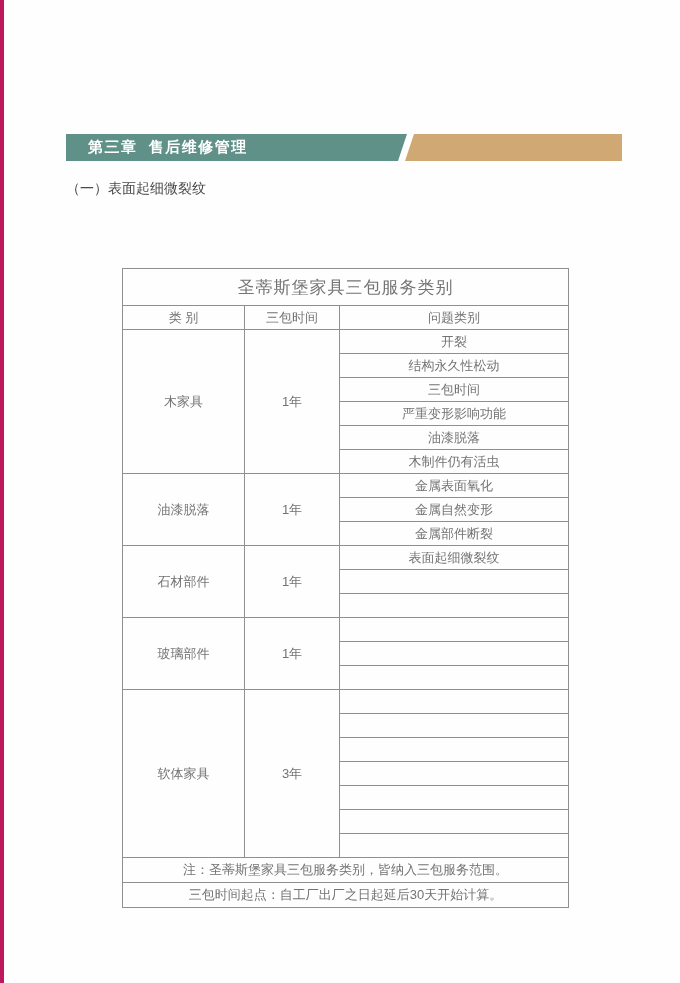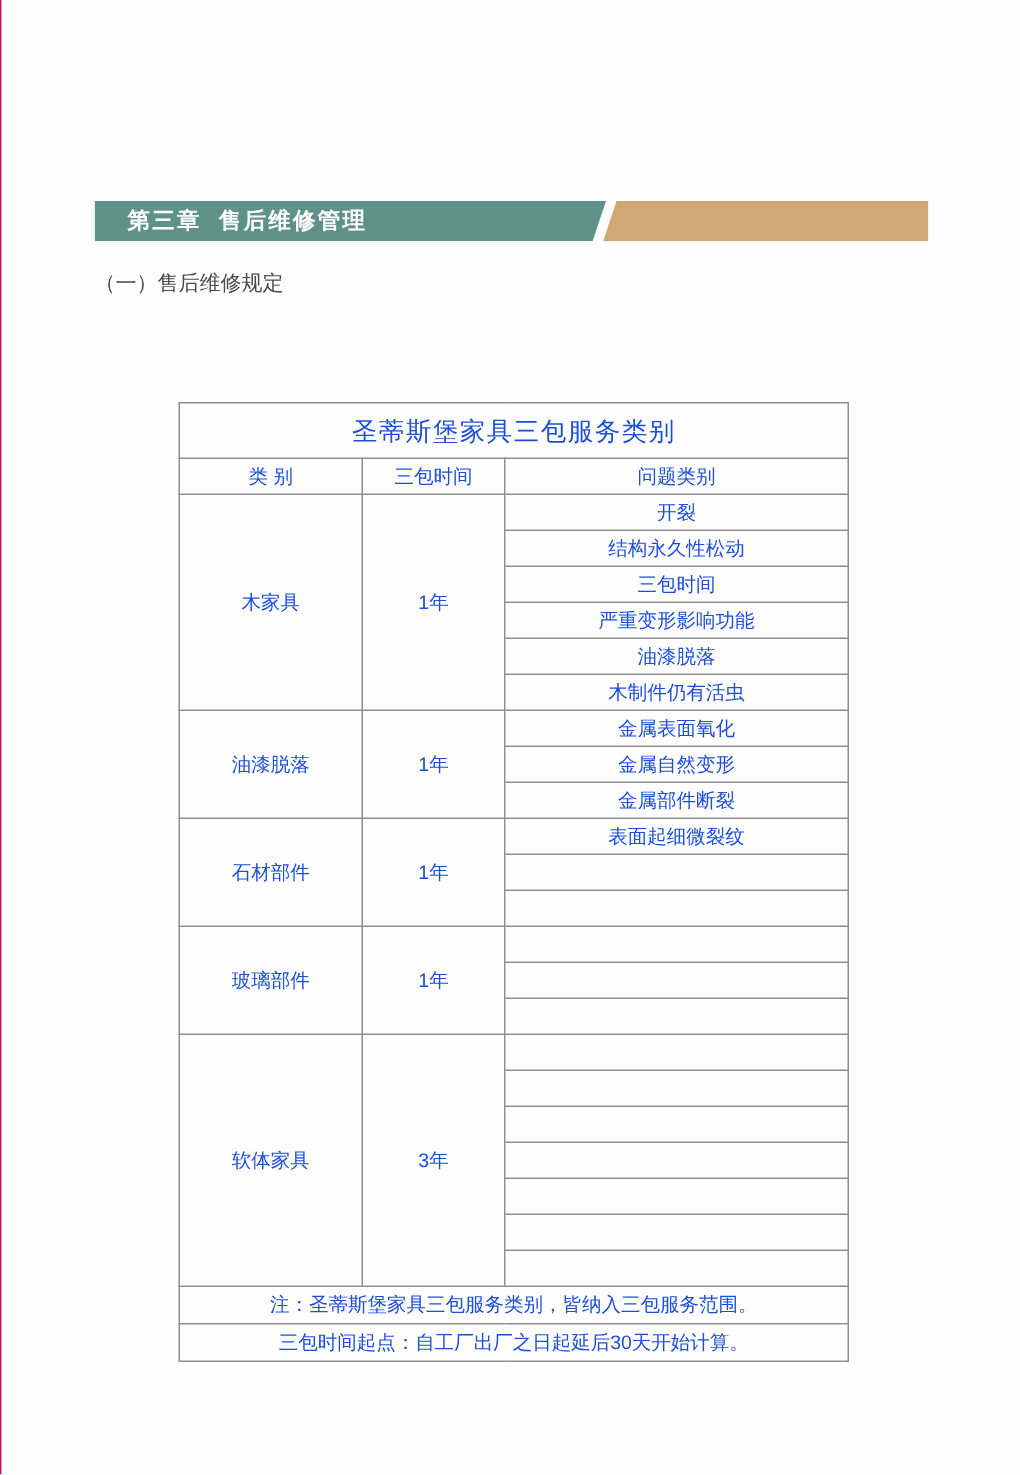--- a/index.html
+++ b/index.html
@@ -11,21 +11,21 @@
     width: 680px;
     height: 983px;
     position: relative;
     font-family: "Liberation Sans", "DejaVu Sans", sans-serif;
     color: #4a4a4a;
   }
   .page {
     position: absolute;
     inset: 0;
     background: #fefefe;
-    border-left: 1px solid #be185d;
+    border-left: 4px solid #be185d;
     text-decoration: underline;
   }
 
   
   .banner {
     position: absolute;
     left: 62px;
     top: 134px;
     width: 556px;
     height: 27px;
@@ -80,21 +80,21 @@
     table-layout: fixed;
   }
   .service-table th, .service-table td {
     border: 1px solid #8f8f8f;
     font-weight: normal;
     font-size: 13px;
     text-align: center;
     vertical-align: middle;
     padding: 0;
     height: 23px;
-    color: #1d4ed8;
+    color: #737373;
     overflow: hidden;
     white-space: pre;
   }
   .service-table .title-cell {
     height: 36px;
     font-size: 17px;
     letter-spacing: 1px;
   }
   .service-table .note-cell {
     height: 24px;
@@ -108,21 +108,21 @@
 
 <div class="page">
 
   <div class="banner">
     <div class="banner-teal" style="background: rgb(95, 145, 137);">
       <span class="banner-title">第三章  售后维修管理</span>
     </div>
     <div class="banner-tan" style="background: rgb(208, 168, 115);"></div>
   </div>
 
-  <div class="text-line line-h1">（一）售后维修规定</div>
+  <div class="text-line line-h1">（一）表面起细微裂纹</div>
 
 
 
   <table class="service-table">
     <colgroup>
       <col class="col-category">
       <col class="col-period">
       <col class="col-issue">
     </colgroup>
     <thead>

